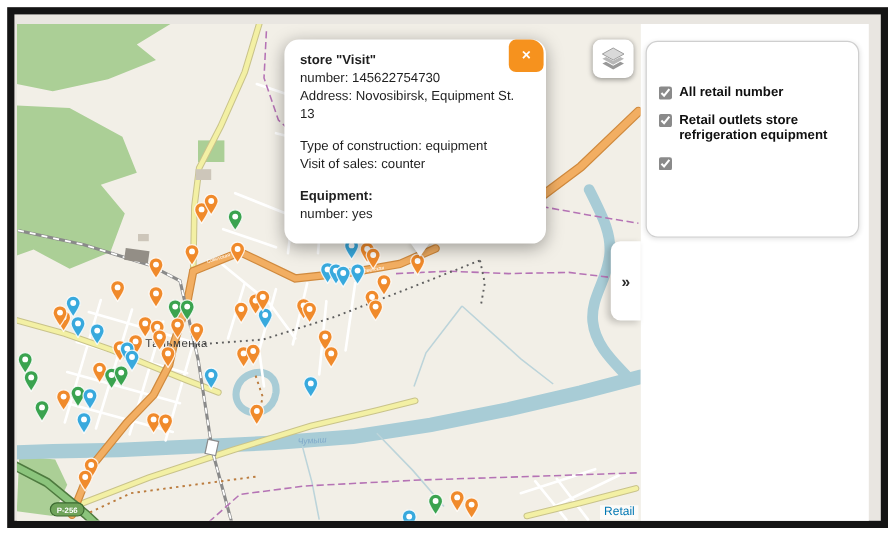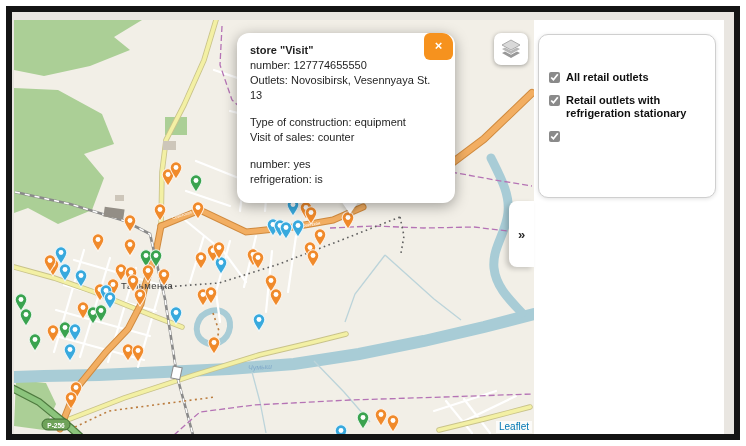--- a/index.html
+++ b/index.html
@@ -464,33 +464,33 @@
         <div class="pin" style="left: 372px; top: 394px;"><svg viewBox="0 0 20 28" width="14" height="19">
             <path d="M10,1.2 C5,1.2 1.4,5 1.4,10 C1.4,13.6 3.8,17.6 10,26.6 C16.2,17.6 18.6,13.6 18.6,10 C18.6,5 15,1.2 10,1.2 Z" fill="#f08a2b" stroke="rgba(255,255,255,0.85)" stroke-width="1.6"></path>
             <circle cx="10" cy="9.6" r="3.6" fill="#ffffff"></circle>
           </svg></div>
         <div class="pin" style="left: 320px; top: 404px;"><svg viewBox="0 0 20 28" width="14" height="19">
             <path d="M10,1.2 C5,1.2 1.4,5 1.4,10 C1.4,13.6 3.8,17.6 10,26.6 C16.2,17.6 18.6,13.6 18.6,10 C18.6,5 15,1.2 10,1.2 Z" fill="#38a9dd" stroke="rgba(255,255,255,0.85)" stroke-width="1.6"></path>
             <circle cx="10" cy="9.6" r="3.6" fill="#ffffff"></circle>
           </svg></div>
       </div>
 
-    <div class="attribution">Leaflet</div>
+    <div class="attribution">Retail</div>
   </div>
 
   <div class="sidebar">
     <div class="filter-panel">
       <div>
           <label class="filter-row">
             <input type="checkbox" checked="" style="">
-            <span class="flabel">All retail outlets</span>
+            <span class="flabel">All retail number</span>
           </label>
           <label class="filter-row">
             <input type="checkbox" checked="" style="">
-            <span class="flabel">Retail outlets with refrigeration stationary</span>
+            <span class="flabel">Retail outlets store refrigeration equipment</span>
           </label>
           <label class="filter-row">
             <input type="checkbox" checked="" style="">
           </label>
         </div>
     </div>
   </div>
 
   <div class="layers-control">
     <svg width="22" height="20" viewBox="0 0 22 20">
@@ -499,28 +499,28 @@
       <path d="M2,14 L11,19 L20,14 L17,12.4 L11,15.7 L5,12.4 Z" fill="#989898"></path>
     </svg>
   </div>
 
   <div class="expand-tab">
     <span>»</span>
   </div>
 
   <div class="popup">
     <div class="b">store "Visit"</div>
-    <div>number: 127774655550</div>
-    <div>Outlets: Novosibirsk, Vesennyaya St.</div>
+    <div>number: 145622754730</div>
+    <div>Address: Novosibirsk, Equipment St.</div>
     <div>13</div>
     <div class="gap"></div>
     <div>Type of construction: equipment</div>
     <div>Visit of sales: counter</div>
     <div class="gap"></div>
+    <div class="b">Equipment:</div>
     <div>number: yes</div>
-    <div>refrigeration: is</div>
     <div class="popup-close">
       <span>×</span>
     </div>
   </div>
   <div class="popup-tail"></div>
 
 </div>
 
 </body></html>

